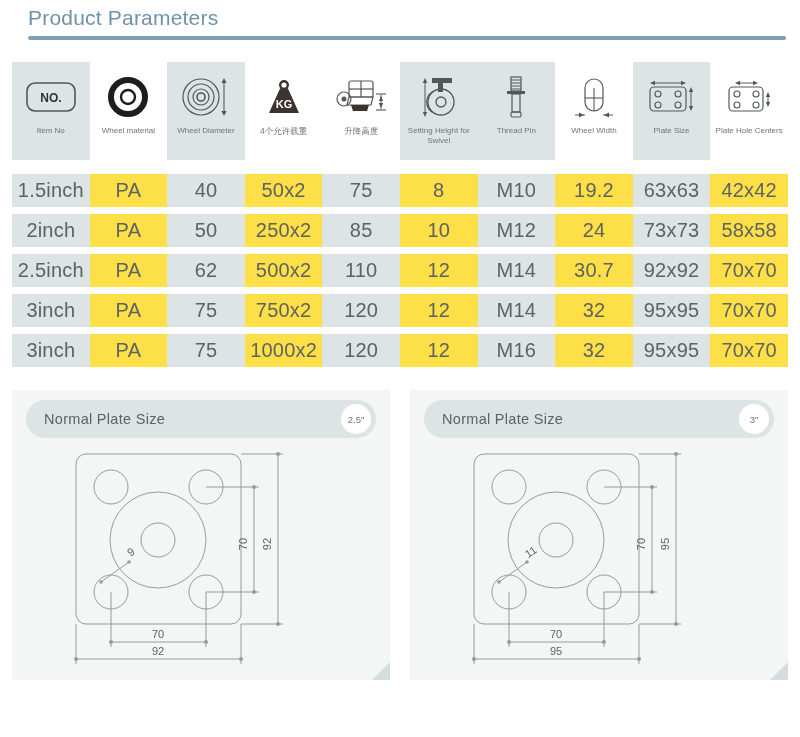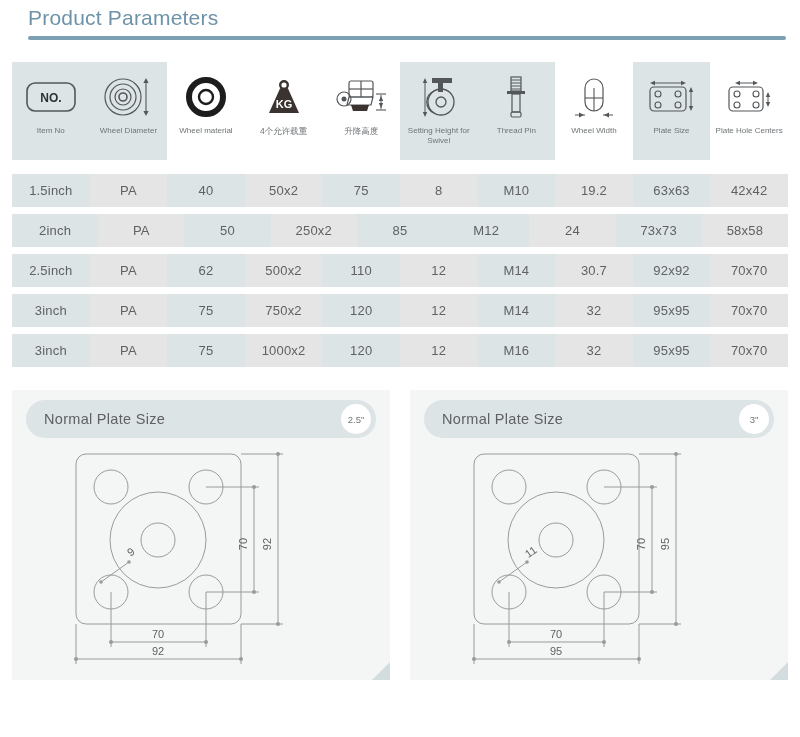--- a/index.html
+++ b/index.html
@@ -80,27 +80,27 @@
     height: 33px;
     margin-bottom: 7px;
   }
   .cell {
     flex: 1 1 0;
     min-width: 0;
     display: flex;
     align-items: center;
     justify-content: center;
     background: #dde4e6;
-    font-size: 13px;
+    font-size: 20px;
     color: #5f6163;
     letter-spacing: .2px;
     white-space: nowrap;
     text-align: right;
   }
-  .cell.white { background: #e5e5e5; }
+  .cell.white { background: #fde047; }
 
   
   .panels {
     display: flex;
     gap: 20px;
     margin: 16px 12px 0 12px;
   }
   .panel {
     position: relative;
     flex: 1 1 0;
@@ -162,45 +162,45 @@
   <div class="icon-header">
 
     <div class="icon-cell">
       <div class="icon-art">
         <svg width="52" height="32" viewBox="0 0 52 32">
           <rect x="2" y="2" width="48" height="28" rx="8" ry="8" fill="none" stroke="#53575a" stroke-width="1.6"></rect>
           <text x="26" y="21" font-family="Liberation Sans, sans-serif" font-size="12" font-weight="bold" fill="#2e3234" text-anchor="middle">NO.</text>
         </svg>
       </div>
       <div class="icon-label">Item No</div>
+    </div>
+
+    <div class="icon-cell white">
+      <div class="icon-art">
+        <svg width="46" height="46" viewBox="0 0 46 46">
+          <circle cx="23" cy="23" r="17" fill="none" stroke="#1d1d1d" stroke-width="6"></circle>
+          <circle cx="23" cy="23" r="7" fill="none" stroke="#1d1d1d" stroke-width="2.4"></circle>
+        </svg>
+      </div>
+      <div class="icon-label">Wheel material</div>
     </div>
 
     <div class="icon-cell">
       <div class="icon-art">
         <svg width="54" height="48" viewBox="0 0 54 48">
           <circle cx="22" cy="24" r="18" fill="none" stroke="#53575a" stroke-width="1.2"></circle>
           <circle cx="22" cy="24" r="13" fill="none" stroke="#53575a" stroke-width="1.2"></circle>
           <circle cx="22" cy="24" r="8" fill="none" stroke="#53575a" stroke-width="1.2"></circle>
           <circle cx="22" cy="24" r="4" fill="none" stroke="#53575a" stroke-width="1.6"></circle>
           <line x1="45" y1="7" x2="45" y2="41" stroke="#53575a" stroke-width="1.1"></line>
           <polygon points="45,5 42.4,10 47.6,10" fill="#53575a"></polygon>
           <polygon points="45,43 42.4,38 47.6,38" fill="#53575a"></polygon>
         </svg>
       </div>
       <div class="icon-label">Wheel Diameter</div>
-    </div>
-
-    <div class="icon-cell white">
-      <div class="icon-art">
-        <svg width="46" height="46" viewBox="0 0 46 46">
-          <circle cx="23" cy="23" r="17" fill="none" stroke="#1d1d1d" stroke-width="6"></circle>
-          <circle cx="23" cy="23" r="7" fill="none" stroke="#1d1d1d" stroke-width="2.4"></circle>
-        </svg>
-      </div>
-      <div class="icon-label">Wheel material</div>
     </div>
 
     <div class="icon-cell white">
       <div class="icon-art">
         <svg width="46" height="44" viewBox="0 0 46 44">
           <path d="M23 5 a5 5 0 0 1 5 5 a5 5 0 0 1 -1.4 3.4 L27 13.5 L38 38 L8 38 L19 13.5 L19.4 13.4 A5 5 0 0 1 18 10 a5 5 0 0 1 5 -5 z" fill="#3a332f"></path>
           <circle cx="23" cy="10" r="2.6" fill="#ffffff"></circle>
           <text x="23" y="33" font-family="Liberation Sans, sans-serif" font-size="11" font-weight="bold" fill="#ffffff" text-anchor="middle">KG</text>
         </svg>
       </div>
@@ -328,20 +328,21 @@
       <div class="cell">63x63</div>
       <div class="cell white">42x42</div>
     </div>
 
     <div class="row">
       <div class="cell">2inch</div>
       <div class="cell white">PA</div>
       <div class="cell">50</div>
       <div class="cell white">250x2</div>
       <div class="cell">85</div>
+      <div class="cell white">10</div>
       <div class="cell">M12</div>
       <div class="cell white">24</div>
       <div class="cell">73x73</div>
       <div class="cell white">58x58</div>
     </div>
 
     <div class="row">
       <div class="cell">2.5inch</div>
       <div class="cell white">PA</div>
       <div class="cell">62</div>

